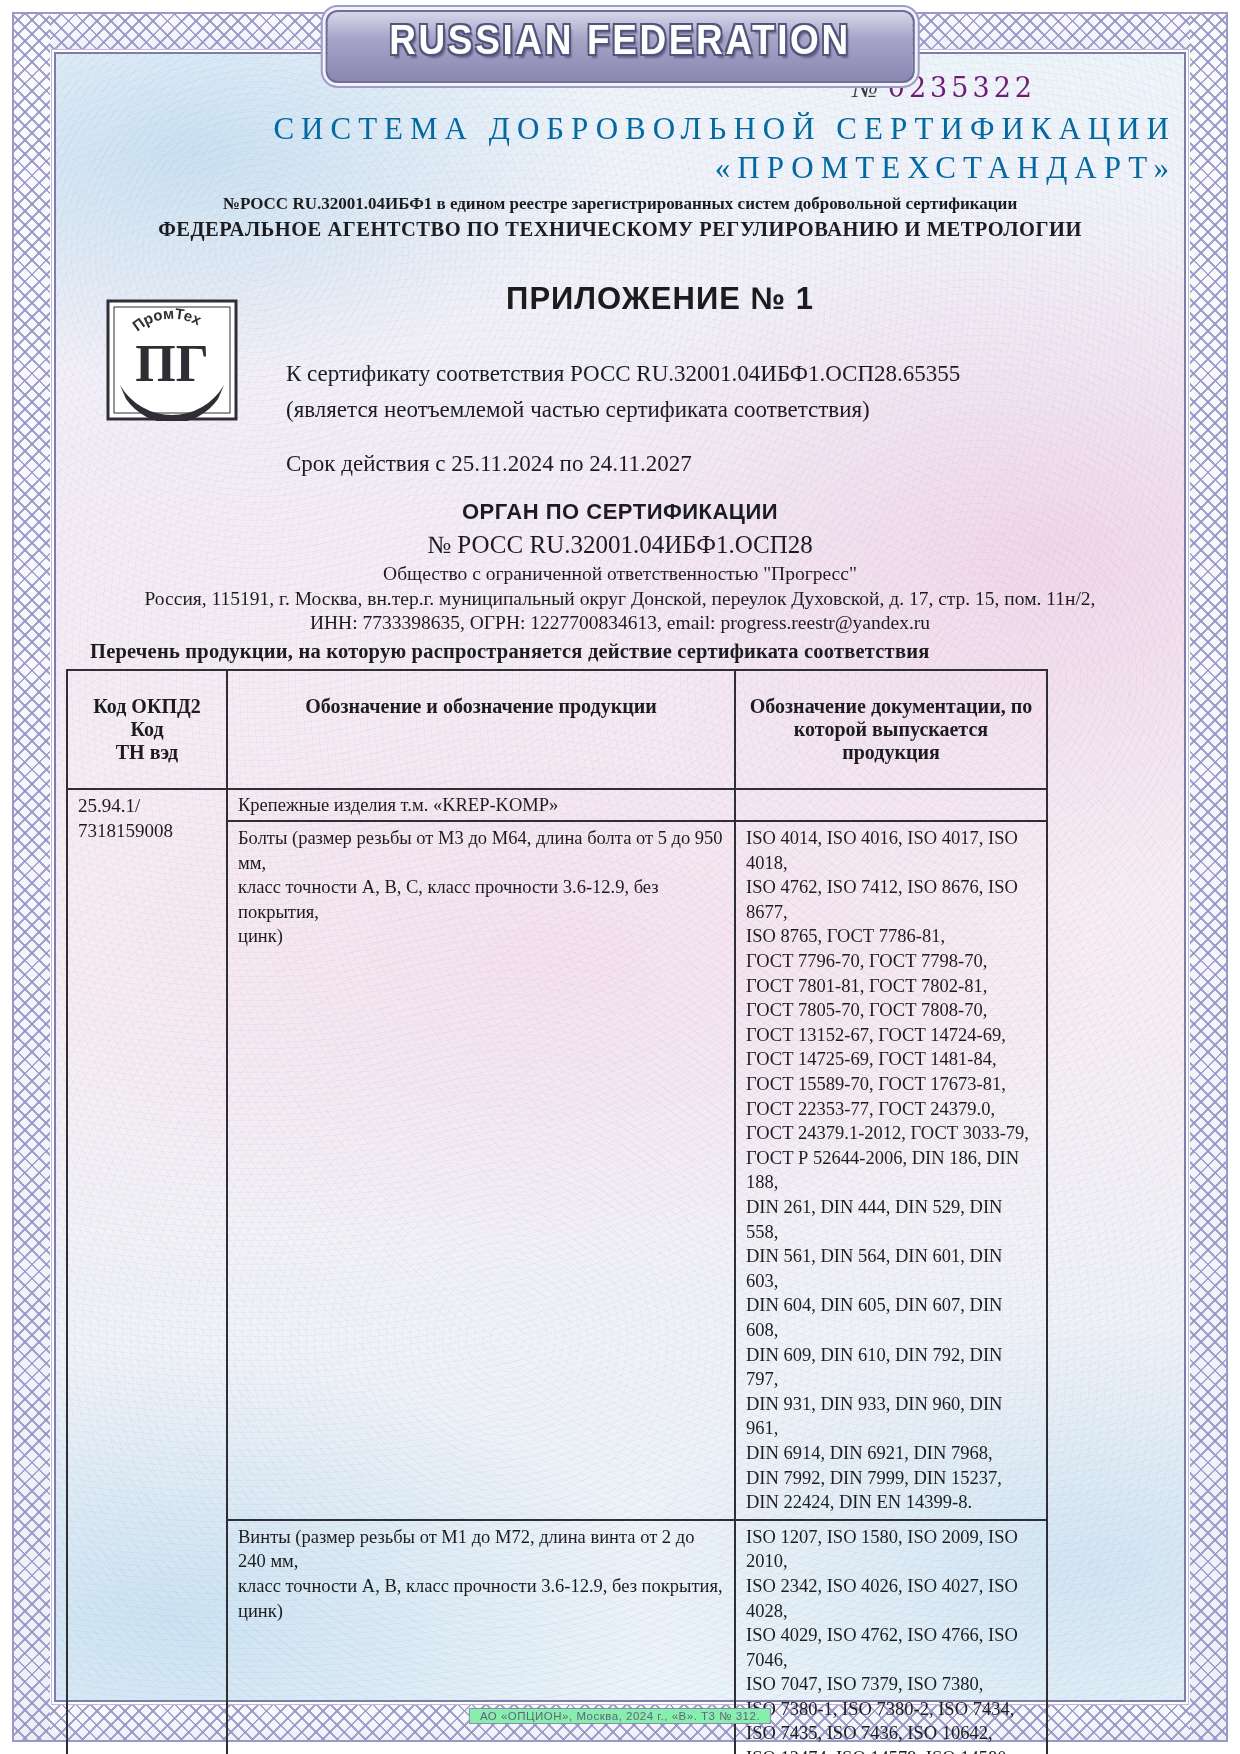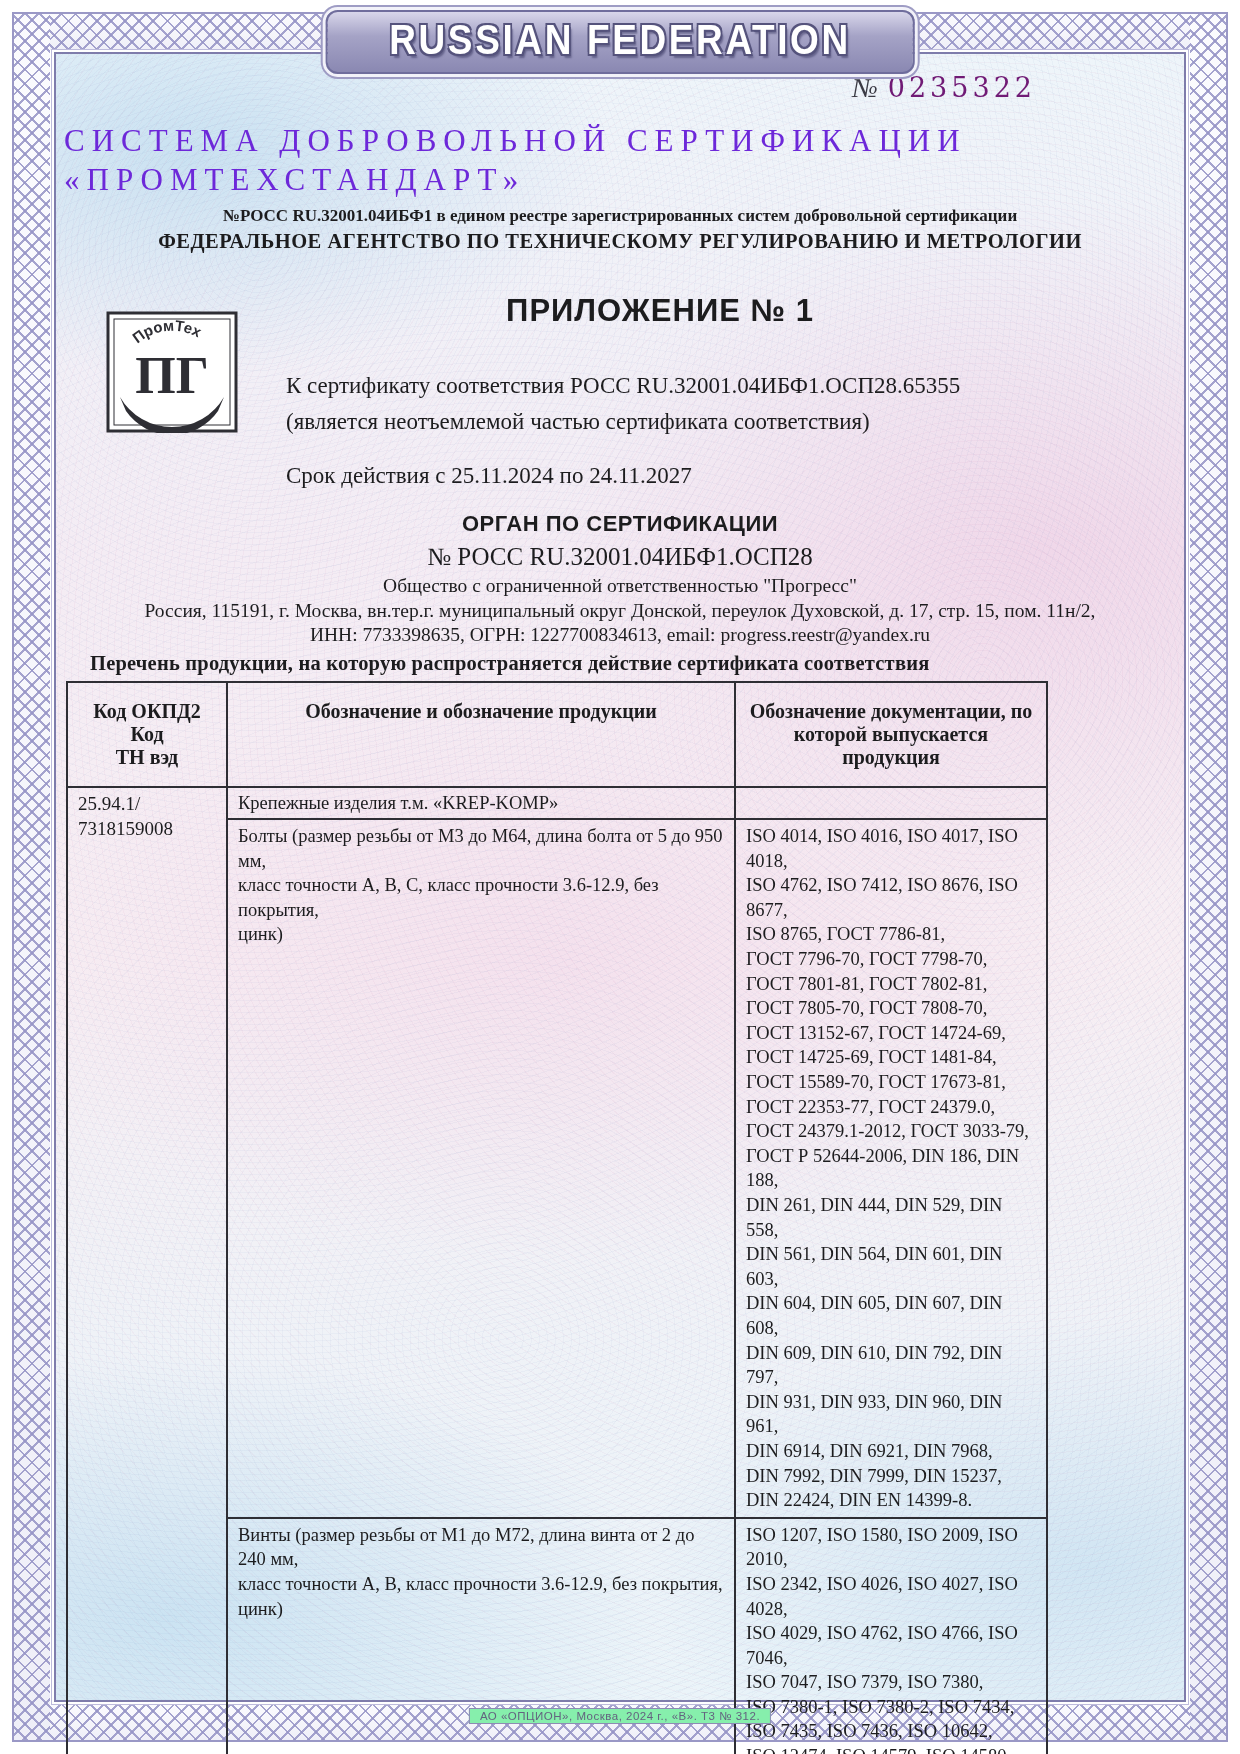--- a/index.html
+++ b/index.html
@@ -34,33 +34,33 @@
     background:
       repeating-radial-gradient(circle at 18% 12%, rgba(110,140,190,.12) 0 1px, transparent 1px 6px),
       repeating-radial-gradient(circle at 82% 38%, rgba(190,110,160,.12) 0 1px, transparent 1px 7px),
       repeating-radial-gradient(circle at 40% 78%, rgba(120,130,190,.10) 0 1px, transparent 1px 8px);
   }
 
   
   .banner { position:absolute; top:10px; left:50%; transform:translateX(-50%); z-index:6;
     background:linear-gradient(180deg,#d8d6ea 0%, #a5a3c6 40%, #8a88b2 100%);
     border:2px solid #6f6d9c; border-radius:12px; box-shadow:0 0 0 3px #f2f2f9, 0 0 0 5px #9e9cc4;
-    padding:4px 30px 8px 30px; }
+    padding:4px 30px 17px 30px; }
   .banner-text { font-family:"Liberation Sans", sans-serif; font-weight:bold; font-size:42px;
     letter-spacing:3px; color:#ffffff; white-space:nowrap; transform:scaleX(.88); transform-origin:center;
     text-shadow:-2px -2px 0 #55537c, 2px -2px 0 #55537c, -2px 2px 0 #55537c, 2px 2px 0 #55537c, 3px 4px 2px rgba(60,58,100,.55); }
 
   
   .content { position:absolute; inset:58px 64px; z-index:4; }
 
   .cert-no { text-align:right; padding-right:140px; margin-top:14px; font-size:27px; }
   .cert-no .sym { color:#3a3a44; font-style:italic; margin-right:10px; }
   .cert-no .digits { color:#701a75; letter-spacing:4px; font-family:"DejaVu Serif", serif; }
 
-  .sys-title { text-align:left; font-size:31px; letter-spacing:7px; margin-top:18px; line-height:1.25; color:#6d28d9; }
+  .sys-title { text-align:right; font-size:31px; letter-spacing:7px; margin-top:6px; line-height:1.25; color:#0369a1; }
   .registry-line { text-align:center; font-weight:bold; font-size:17px; margin-top:6px; }
   .agency-line { text-align:center; font-weight:bold; font-size:20.5px; margin-top:4px; letter-spacing:.5px; }
 
   .appendix { position:relative; margin-top:40px; }
   .appendix-title { text-align:center; font-family:"Liberation Sans", sans-serif; font-weight:bold;
      font-size:31px; letter-spacing:1px; transform:translateX(40px); }
   .logo { position:absolute; left:42px; top:18px; }
   .to-cert { margin:44px 0 0 222px; font-size:23px; }
   .integral { margin:10px 0 0 222px; font-size:23px; }
   .validity { margin:28px 0 0 222px; font-size:23px; }
@@ -68,21 +68,21 @@
   .organ-heading { text-align:center; font-family:"Liberation Sans", sans-serif; font-weight:bold; font-size:22px; margin-top:22px; letter-spacing:.5px; }
   .organ-no   { text-align:center; font-size:25px; margin-top:6px; }
   .organ-name { text-align:center; font-size:19.5px; margin-top:4px; }
   .organ-addr { text-align:center; font-size:19.5px; margin-top:3px; }
   .organ-inn  { text-align:center; font-size:19.5px; margin-top:2px; }
 
   .list-heading { font-weight:bold; font-size:20.5px; margin-top:6px; padding-left:26px; letter-spacing:.2px; }
 
   table.products { border-collapse:collapse; margin-top:6px; margin-left:2px; table-layout:fixed; }
   table.products th, table.products td { border:2px solid #2e2e34; vertical-align:top; padding:4px 10px; }
-  table.products th { font-size:20px; font-weight:bold; text-align:center; padding:17px 6px;margin-left:7px; }
+  table.products th { font-size:20px; font-weight:bold; text-align:center; padding:24px 6px;margin-left:7px; }
   .col1 { width:160px; } .col2 { width:508px; } .col3 { width:312px; }
   td.code-cell { font-size:19px; line-height:1.35; padding-top:6px; }
   td.name-cell, td.docs-cell { font-size:18.5px; line-height:1.33; }
   tr.thin td { padding-top:3px; padding-bottom:3px; }
   .pre { white-space:pre-line; }
 
   
   .footer-plate { position:absolute; left:50%; bottom:30px; transform:translateX(-50%); z-index:6;
     font-family:"Liberation Sans", sans-serif; font-size:11.5px; color:#63637f; letter-spacing:.5px;
     background:#86efac; border:1px solid #8d8bb4; padding:1px 10px; white-space:nowrap; }

